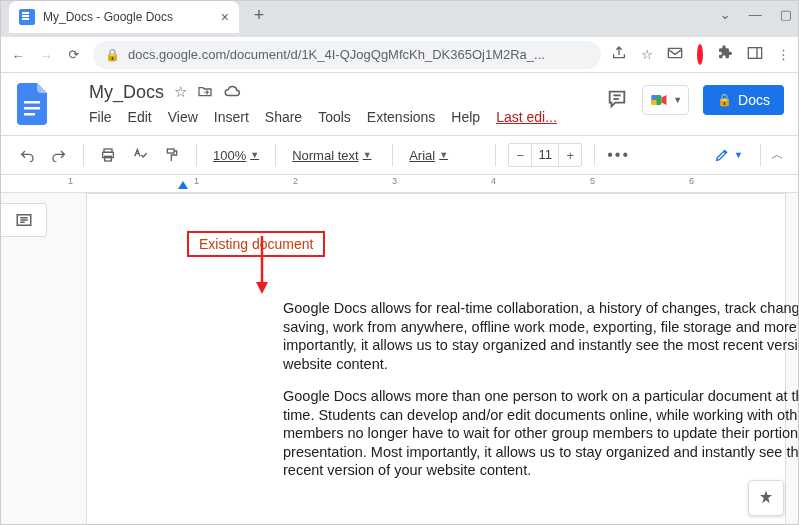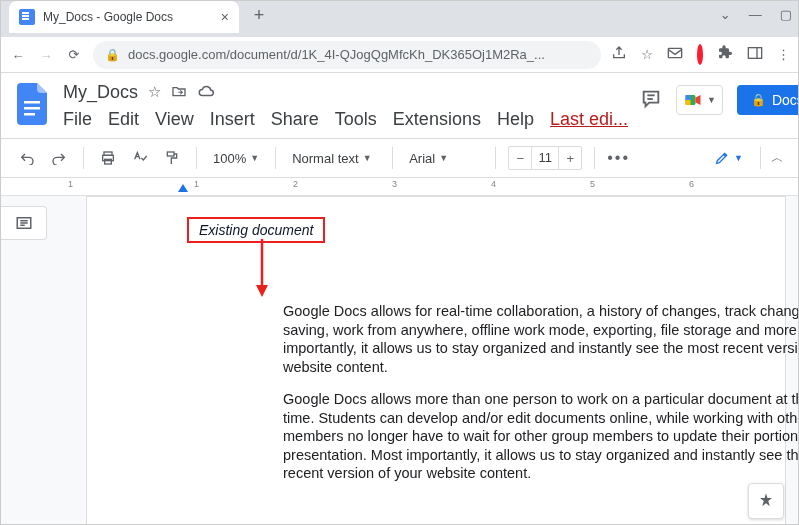--- a/index.html
+++ b/index.html
@@ -23,60 +23,60 @@
   .url-box .lock { font-size:12px; }
   .url-box .url { white-space:nowrap; overflow:hidden; text-overflow:ellipsis; flex:1; }
   .addr-right { display:flex; align-items:center; gap:14px; color:#5f6368; }
   .addr-right span, .addr-right svg { cursor:pointer; }
   .opera-ico { width:15px; height:15px; border-radius:50%; border:3px solid #ff1b2d; }
 
   
   .docs-header { padding: 6px 14px 0 14px; display:flex; align-items:flex-start; gap:12px; }
   .docs-logo { width:36px; height:46px; margin-top:2px; }
   .docs-logo svg { width:36px; height:46px; }
-  .title-area { flex:1; }
+  .title-area { flex:1;margin-left:26px; }
   .title-row { display:flex; align-items:center; gap:10px; height:26px; }
   .doc-title { font-size:18px; color:#3c4043; }
   .title-ico { color:#5f6368; cursor:pointer; font-size:15px; }
-  .menu-row { display:flex; align-items:center; gap:16px; padding-top:4px; font-size:18px; color:#3c4043; }
+  .menu-row { display:flex; align-items:center; gap:16px; padding-top:4px; font-size:14px; color:#3c4043; }
   .menu-row .mi { cursor:pointer; }
   .last-edit { color:#b91c1c; text-decoration: underline; cursor:pointer; white-space:nowrap; }
   .header-right { display:flex; align-items:center; gap:14px; margin-top:6px; }
   .comments-ico { color:#5f6368; cursor:pointer; }
   .meet-btn { display:flex; align-items:center; gap:4px; border:1px solid #dadce0; border-radius:4px; padding:4px 6px; cursor:pointer; }
   .meet-logo { width:20px; height:20px; position:relative; }
   .share-btn { background:#1a73e8; color:#fff; border-radius:4px; padding:7px 14px; display:flex; align-items:center; gap:6px; cursor:pointer; font-size:14px; font-weight:500; }
   .share-btn .lock-ico { font-size:12px; }
 
   
   .toolbar { height:40px; border-top:1px solid #dadce0; border-bottom:1px solid #dadce0; margin-top:8px; display:flex; align-items:center; padding:0 14px; gap:8px; color:#5f6368; }
   .tb-btn { cursor:pointer; padding:4px; display:flex; align-items:center; }
   .tb-sep { width:1px; height:22px; background:#dadce0; margin:0 4px; }
-  .tb-drop { display:flex; align-items:center; gap:4px; cursor:pointer; font-size:13px; color:#3c4043; padding:0 4px; }
+  .tb-drop { display:flex; align-items:center; gap:4px; cursor:pointer; font-size:13px; color:#3c4043; padding:0 4px;text-decoration:underline; }
   .tb-drop .caret { font-size:9px; color:#5f6368; }
   .font-size-box { display:flex; align-items:center; border:1px solid #dadce0; border-radius:2px; }
   .font-size-box .pm { width:22px; height:22px; display:flex; align-items:center; justify-content:center; cursor:pointer; color:#5f6368; }
   .font-size-box .val { width:28px; text-align:center; font-size:13px; color:#3c4043; border-left:1px solid #dadce0; border-right:1px solid #dadce0; height:22px; line-height:22px; }
   .tb-more { font-size:16px; letter-spacing:2px; cursor:pointer; }
   .tb-right { margin-left:auto; display:flex; align-items:center; gap:6px; }
   .edit-mode { display:flex; align-items:center; gap:4px; border:1px solid transparent; padding:3px 6px; cursor:pointer; color:#1a73e8; }
   .edit-mode .caret { font-size:9px; }
   .chevup { cursor:pointer; color:#5f6368; }
 
   
   .ruler { height:18px; background:#fff; border-bottom:1px solid #e0e0e0; position:relative; font-size:9px; color:#80868b; overflow:hidden; }
   .ruler .marks { position:absolute; left:85px; right:0; top:0; bottom:0; }
   .ruler .num { position:absolute; top:1px; }
   .ruler .indent { position:absolute; top:6px; width:0; height:0; border-left:5px solid transparent; border-right:5px solid transparent; border-bottom:8px solid #1a73e8; }
 
   
   .doc-area { position:relative; height: calc(525px - 36px - 36px - 62px - 40px - 18px); background:#f8f9fa; overflow:hidden; }
   .outline-tab { position:absolute; left:0; top:10px; width:46px; height:34px; background:#fff; border:1px solid #dadce0; border-left:none; border-radius:0 4px 4px 0; display:flex; align-items:center; justify-content:center; color:#5f6368; cursor:pointer; }
   .page { position:absolute; left:85px; top:0; width:700px; background:#fff; border:1px solid #dadce0; height:520px; }
-  .callout { position:absolute; left:100px; top:20px; border:2px solid #e8211f; padding:3px 10px; color:#0f172a; font-size:14px; background:#fff;font-style:italic; }
+  .callout { position:absolute; left:100px; top:37px; border:2px solid #e8211f; padding:3px 10px; color:#c2410c; font-size:14px; background:#fff; }
   .arrow-svg { position:absolute; left:160px; top:42px; }
   .body-text { position:absolute; left:196px; top:105px; width:585px; font-family: Arial, sans-serif; color:#202124; font-size:14.5px; line-height:1.28; }
   .body-text p { margin-bottom:14px; }
 
   .explore-btn { position:absolute; right:14px; bottom:10px; width:36px; height:36px; background:#fff; border:1px solid #dadce0; border-radius:4px; display:flex; align-items:center; justify-content:center; color:#5f6368; cursor:pointer; box-shadow:0 1px 3px rgba(0,0,0,.15); }
 </style>
 </head>
 <body>
 
 <div class="browser-tabs">

